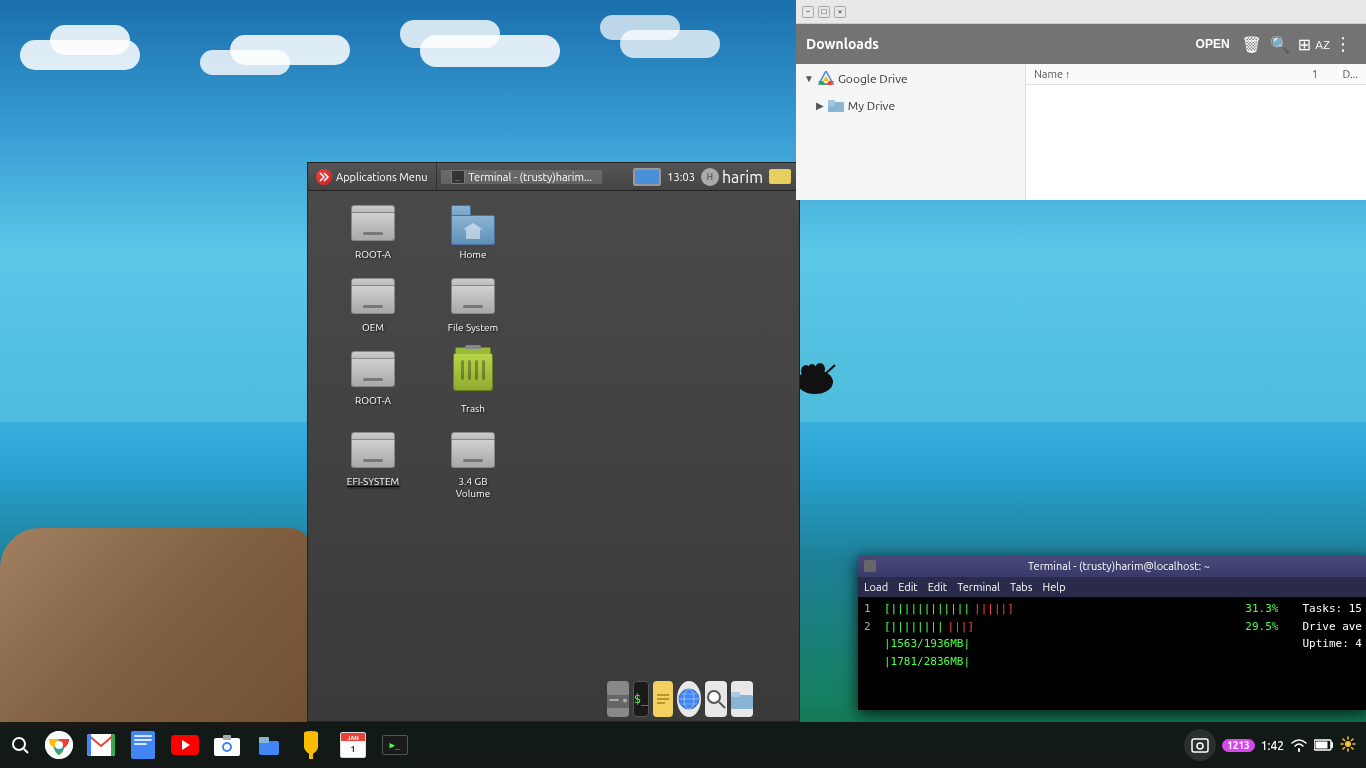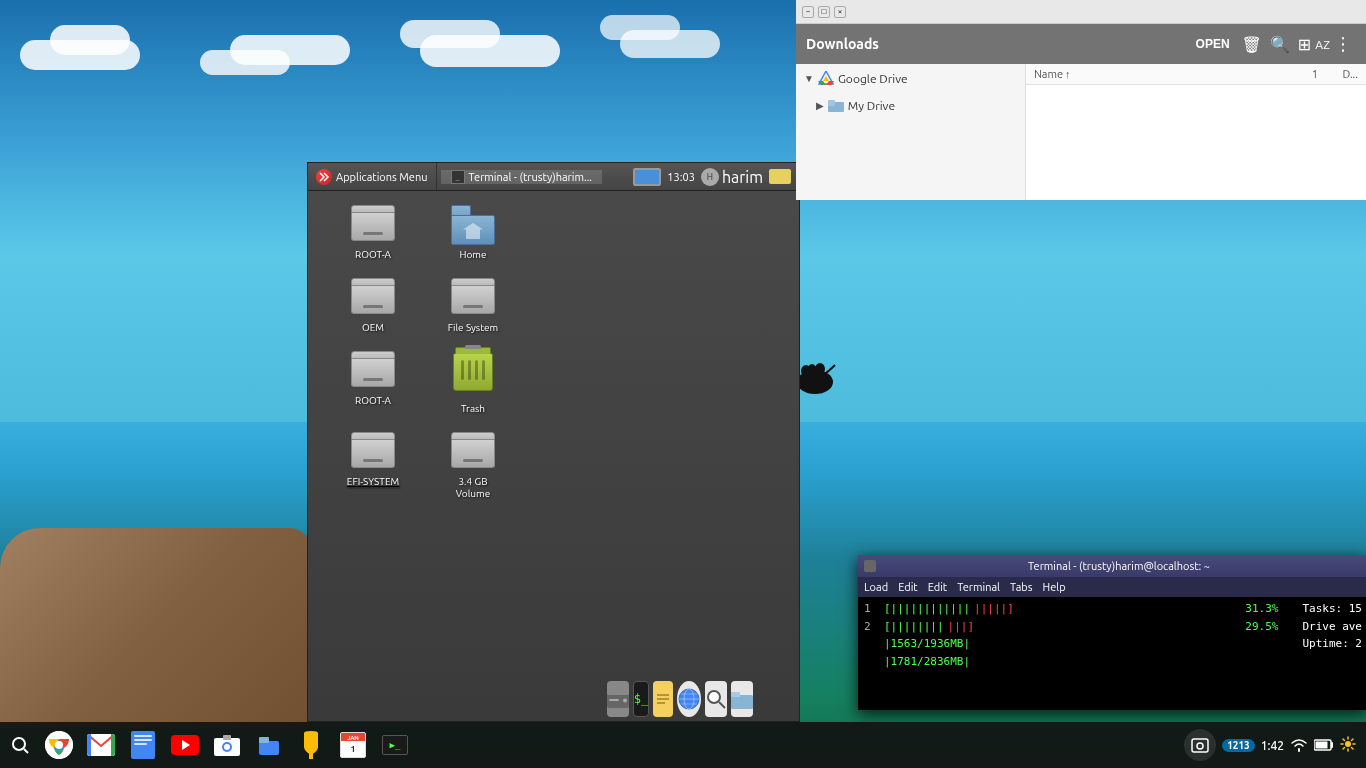--- a/index.html
+++ b/index.html
@@ -288,21 +288,21 @@
       <span style="color:#4dff4d;">[||||||||</span>
       <span style="color:#ff4444;">|||]</span>
       <span style="flex:1;"></span>
       <span style="color:#4dff4d;text-align:center;">29.5%</span>
       <span style="margin-left:20px;color:white;">Drive ave</span>
     </div>
     <div style="display:flex;gap:4px;line-height:1.6;">
       <span style="color:#aaa;min-width:16px;"></span>
       <span style="color:#4dff4d;">|1563/1936MB|</span>
       <span style="flex:1;"></span>
-      <span style="color:white;">Uptime: 2</span>
+      <span style="color:white;">Uptime: 4</span>
     </div>
     <div style="display:flex;gap:4px;line-height:1.6;">
       <span style="color:#aaa;min-width:16px;"></span>
       <span style="color:#4dff4d;">|1781/2836MB|</span>
     </div>
   </div>
 </div>
 
 <div style="position:absolute;bottom:0;left:0;right:0;height:46px;background:rgba(18,18,18,0.92);display:flex;align-items:center;z-index:200;padding:0 2px;">
 
@@ -395,21 +395,21 @@
 
   <div style="margin-left:auto;display:flex;align-items:center;color:white;gap:6px;padding-right:8px;">
 
     <div style="width:32px;height:32px;display:flex;align-items:center;justify-content:center;cursor:pointer;border-radius:50%;background:rgba(255,255,255,0.1);">
       <svg width="18" height="18" viewBox="0 0 18 18">
           <rect x="1" y="3" width="16" height="13" rx="2" stroke="white" stroke-width="1.5" fill="none"></rect>
           <circle cx="9" cy="10" r="3" stroke="white" stroke-width="1.5" fill="none"></circle>
         </svg>
     </div>
 
-    <div style="background:#0369a1;color:white;border-radius:10px;padding:1px 5px;font-size:10px;font-weight:bold;">1213</div>
+    <div style="background:#d946ef;color:white;border-radius:10px;padding:1px 5px;font-size:10px;font-weight:bold;">1213</div>
 
     <span style="font-size:12px;font-weight:500;">1:42</span>
 
     <div style="display:flex;align-items:center;justify-content:center;cursor:pointer;">
       <svg width="18" height="16" viewBox="0 0 18 16">
         <path d="M9 12 L9 14" stroke="white" stroke-width="2" stroke-linecap="round"></path>
         <path d="M5 9 Q9 5 13 9" stroke="white" stroke-width="1.5" fill="none" stroke-linecap="round"></path>
         <path d="M2 6 Q9 0 16 6" stroke="white" stroke-width="1.5" fill="none" stroke-linecap="round"></path>
       </svg>
     </div>

